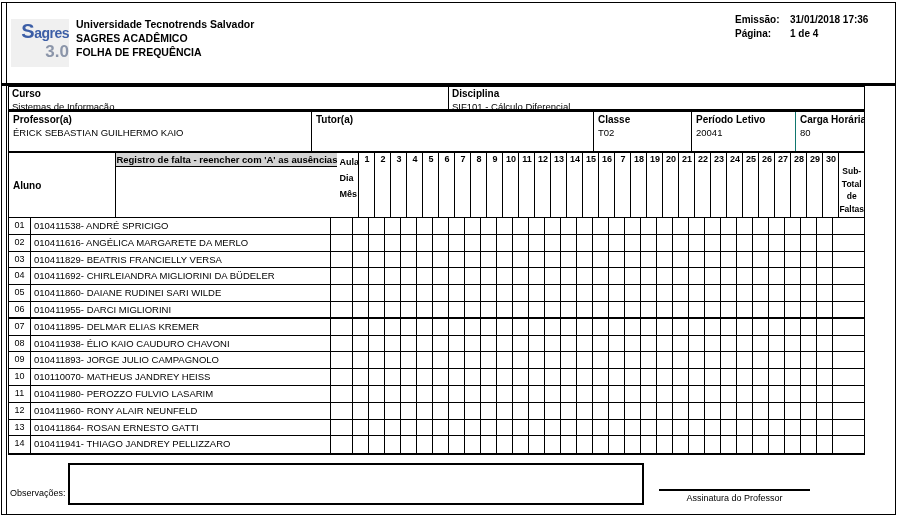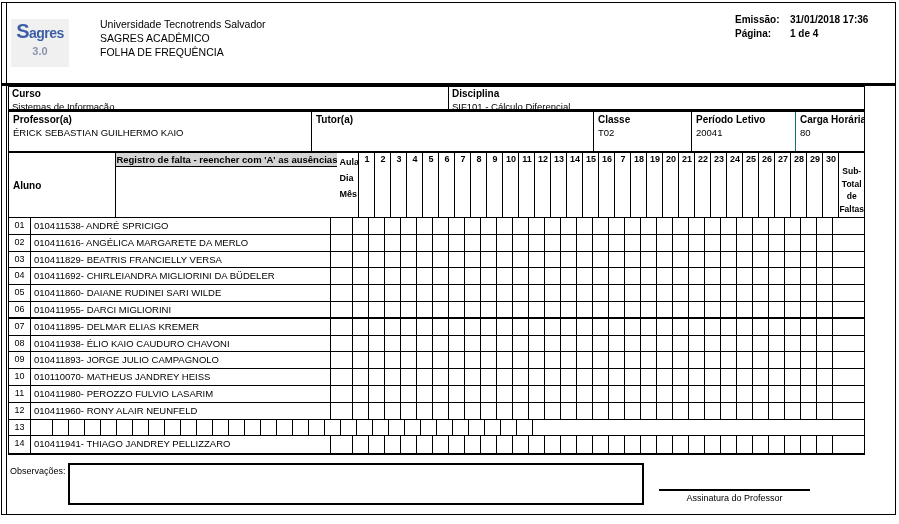--- a/index.html
+++ b/index.html
@@ -5,25 +5,25 @@
   html,body{margin:0;padding:0;}
   body{
     width:899px;height:524px;position:relative;background:#ffffff;color:#000;
     font-family:"Liberation Sans",sans-serif;overflow:hidden;
   }
   
   .frame{position:absolute;left:1px;top:2px;width:893px;height:511px;border:1px solid #000;}
   .leftline{position:absolute;left:6px;top:2px;height:512px;border-left:1px solid #000;}
 
   
-  .logo{position:absolute;left:11px;top:19px;width:58px;height:48px;background:#f0f0f0;text-align:center;}
+  .logo{position:absolute;left:11px;top:19px;width:58px;height:48px;background:#f0f0f0;text-align:right;}
   .logo .brand{font-weight:bold;color:#3c5ea6;font-size:14px;line-height:24px;letter-spacing:-0.5px;}
   .logo .brand .big{font-size:20px;}
-  .logo .ver{color:#8b95a9;font-weight:bold;font-size:11px;line-height:13px;}
-  .titles{position:absolute;left:76px;top:17px;font-weight:normal;font-size:10.5px;line-height:14px;white-space:nowrap;margin-left:24px;}
+  .logo .ver{color:#8b95a9;font-weight:bold;font-size:17px;line-height:13px;}
+  .titles{position:absolute;left:76px;top:17px;font-weight:bold;font-size:10.5px;line-height:14px;white-space:nowrap;}
   .emission{position:absolute;left:735px;top:13px;font-size:10px;font-weight:bold;line-height:14px;}
   .emission .row{display:flex;}
   .emission .lbl{width:55px;}
   .hrule{position:absolute;left:1px;top:83px;width:894px;height:3px;background:#000;}
 
   
   .t1{position:absolute;left:8px;top:86px;width:857px;height:26px;border:1px solid #000;border-bottom:3px solid #000;display:flex;box-sizing:border-box;}
   .t1 .cell{padding:1px 0 0 3px;box-sizing:border-box;overflow:hidden;}
   .t1 .curso{width:440px;border-right:1px solid #000;}
   .t1 .disc{flex:1;}
@@ -52,21 +52,21 @@
   .srow:last-child{border-bottom:none;}
   .srow.thick{border-bottom-width:2px;}
   .c{border-right:1px solid #000;box-sizing:border-box;height:100%;}
   .c.num{width:22px;text-align:center;font-size:9px;line-height:15px;}
   .c.name{width:300px;padding-left:3px;font-size:9.5px;line-height:15px;white-space:nowrap;overflow:hidden;}
   .c.aula{width:22px;}
   .c.day{width:16px;}
   .c.sub{flex:1;border-right:none;}
 
   
-  .obs-label{position:absolute;left:10px;top:466px;font-size:9px;}
+  .obs-label{position:absolute;left:10px;top:488px;font-size:9px;}
   .obs-box{position:absolute;left:68px;top:463px;width:576px;height:42px;border:2px solid #000;box-sizing:border-box;}
   .sig-line{position:absolute;left:659px;top:489px;width:151px;border-top:2px solid #000;}
   .sig-text{position:absolute;left:644px;top:493px;width:181px;text-align:center;font-size:9px;}
 </style>
 </head>
 <body>
 
 <div class="frame"></div>
 <div class="leftline"></div>
 
@@ -604,20 +604,21 @@
         <div class="c day"></div>
         <div class="c day"></div>
         <div class="c day"></div>
         <div class="c day"></div>
         <div class="c day"></div>
         <div class="c day"></div>
         <div class="c sub"></div>
       </div>
       <div class="srow">
         <div class="c num">13</div>
+        <div class="c name">010411864- ROSAN ERNESTO GATTI</div>
         <div class="c aula"></div>
         <div class="c day"></div>
         <div class="c day"></div>
         <div class="c day"></div>
         <div class="c day"></div>
         <div class="c day"></div>
         <div class="c day"></div>
         <div class="c day"></div>
         <div class="c day"></div>
         <div class="c day"></div>

